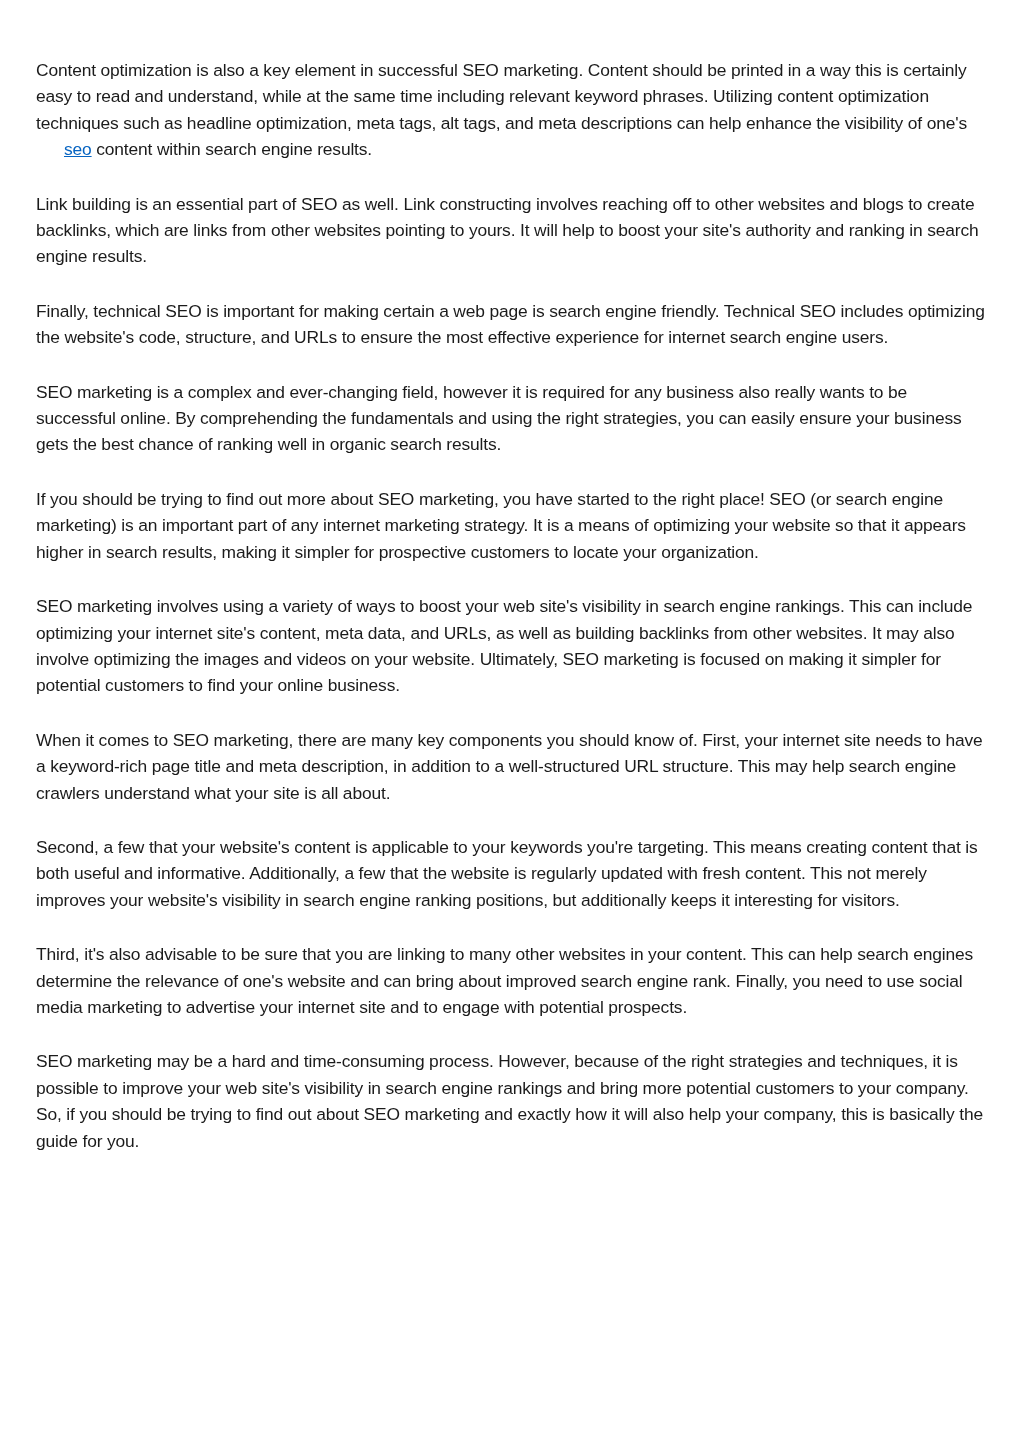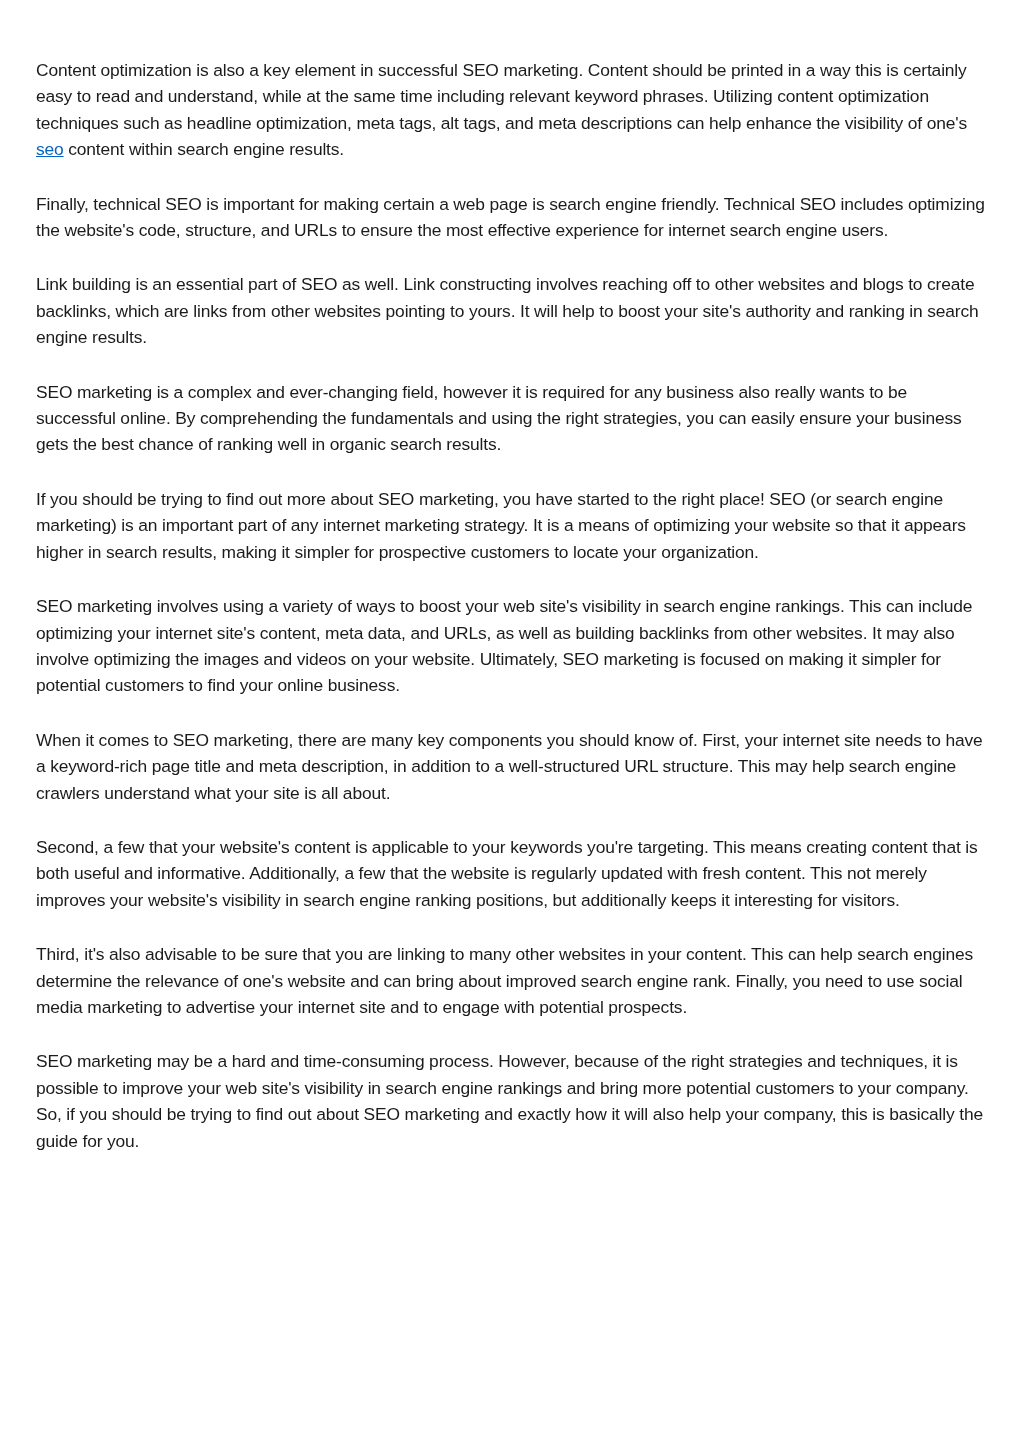--- a/index.html
+++ b/index.html
@@ -25,33 +25,34 @@
     font-size: 17.4px;
     line-height: 26.4px;
     letter-spacing: -0.15px;
     color: #1b1b1b;
     text-align: left;
   }
   a.seo-link {
     color: #0563C1;
     text-decoration: underline;
     cursor: pointer;
+    margin-left: 28px;
   }
 </style>
 </head>
 <body>
 
 <div class="page">
   <div class="doc-body">
 
     <p class="doc-paragraph"><span>Content optimization is also a key element in successful SEO marketing. Content should be printed in a way this is certainly easy to read and understand, while at the same time including relevant keyword phrases. Utilizing content optimization techniques such as headline optimization, meta tags, alt tags, and meta descriptions can help enhance the visibility of one's </span><a class="seo-link" href="#">seo</a><span> content within search engine results.</span></p>
 
+    <p class="doc-paragraph">Link building is an essential part of SEO as well. Link constructing involves reaching off to other websites and blogs to create backlinks, which are links from other websites pointing to yours. It will help to boost your site's authority and ranking in search engine results.</p>
+
     <p class="doc-paragraph">Finally, technical SEO is important for making certain a web page is search engine friendly. Technical SEO includes optimizing the website's code, structure, and URLs to ensure the most effective experience for internet search engine users.</p>
-
-    <p class="doc-paragraph">Link building is an essential part of SEO as well. Link constructing involves reaching off to other websites and blogs to create backlinks, which are links from other websites pointing to yours. It will help to boost your site's authority and ranking in search engine results.</p>
 
     <p class="doc-paragraph">SEO marketing is a complex and ever-changing field, however it is required for any business also really wants to be successful online. By comprehending the fundamentals and using the right strategies, you can easily ensure your business gets the best chance of ranking well in organic search results.</p>
 
     <p class="doc-paragraph">If you should be trying to find out more about SEO marketing, you have started to the right place! SEO (or search engine marketing) is an important part of any internet marketing strategy. It is a means of optimizing your website so that it appears higher in search results, making it simpler for prospective customers to locate your organization.</p>
 
     <p class="doc-paragraph">SEO marketing involves using a variety of ways to boost your web site's visibility in search engine rankings. This can include optimizing your internet site's content, meta data, and URLs, as well as building backlinks from other websites. It may also involve optimizing the images and videos on your website. Ultimately, SEO marketing is focused on making it simpler for potential customers to find your online business.</p>
 
     <p class="doc-paragraph">When it comes to SEO marketing, there are many key components you should know of. First, your internet site needs to have a keyword-rich page title and meta description, in addition to a well-structured URL structure. This may help search engine crawlers understand what your site is all about.</p>
 
     <p class="doc-paragraph">Second, a few that your website's content is applicable to your keywords you're targeting. This means creating content that is both useful and informative. Additionally, a few that the website is regularly updated with fresh content. This not merely improves your website's visibility in search engine ranking positions, but additionally keeps it interesting for visitors.</p>

